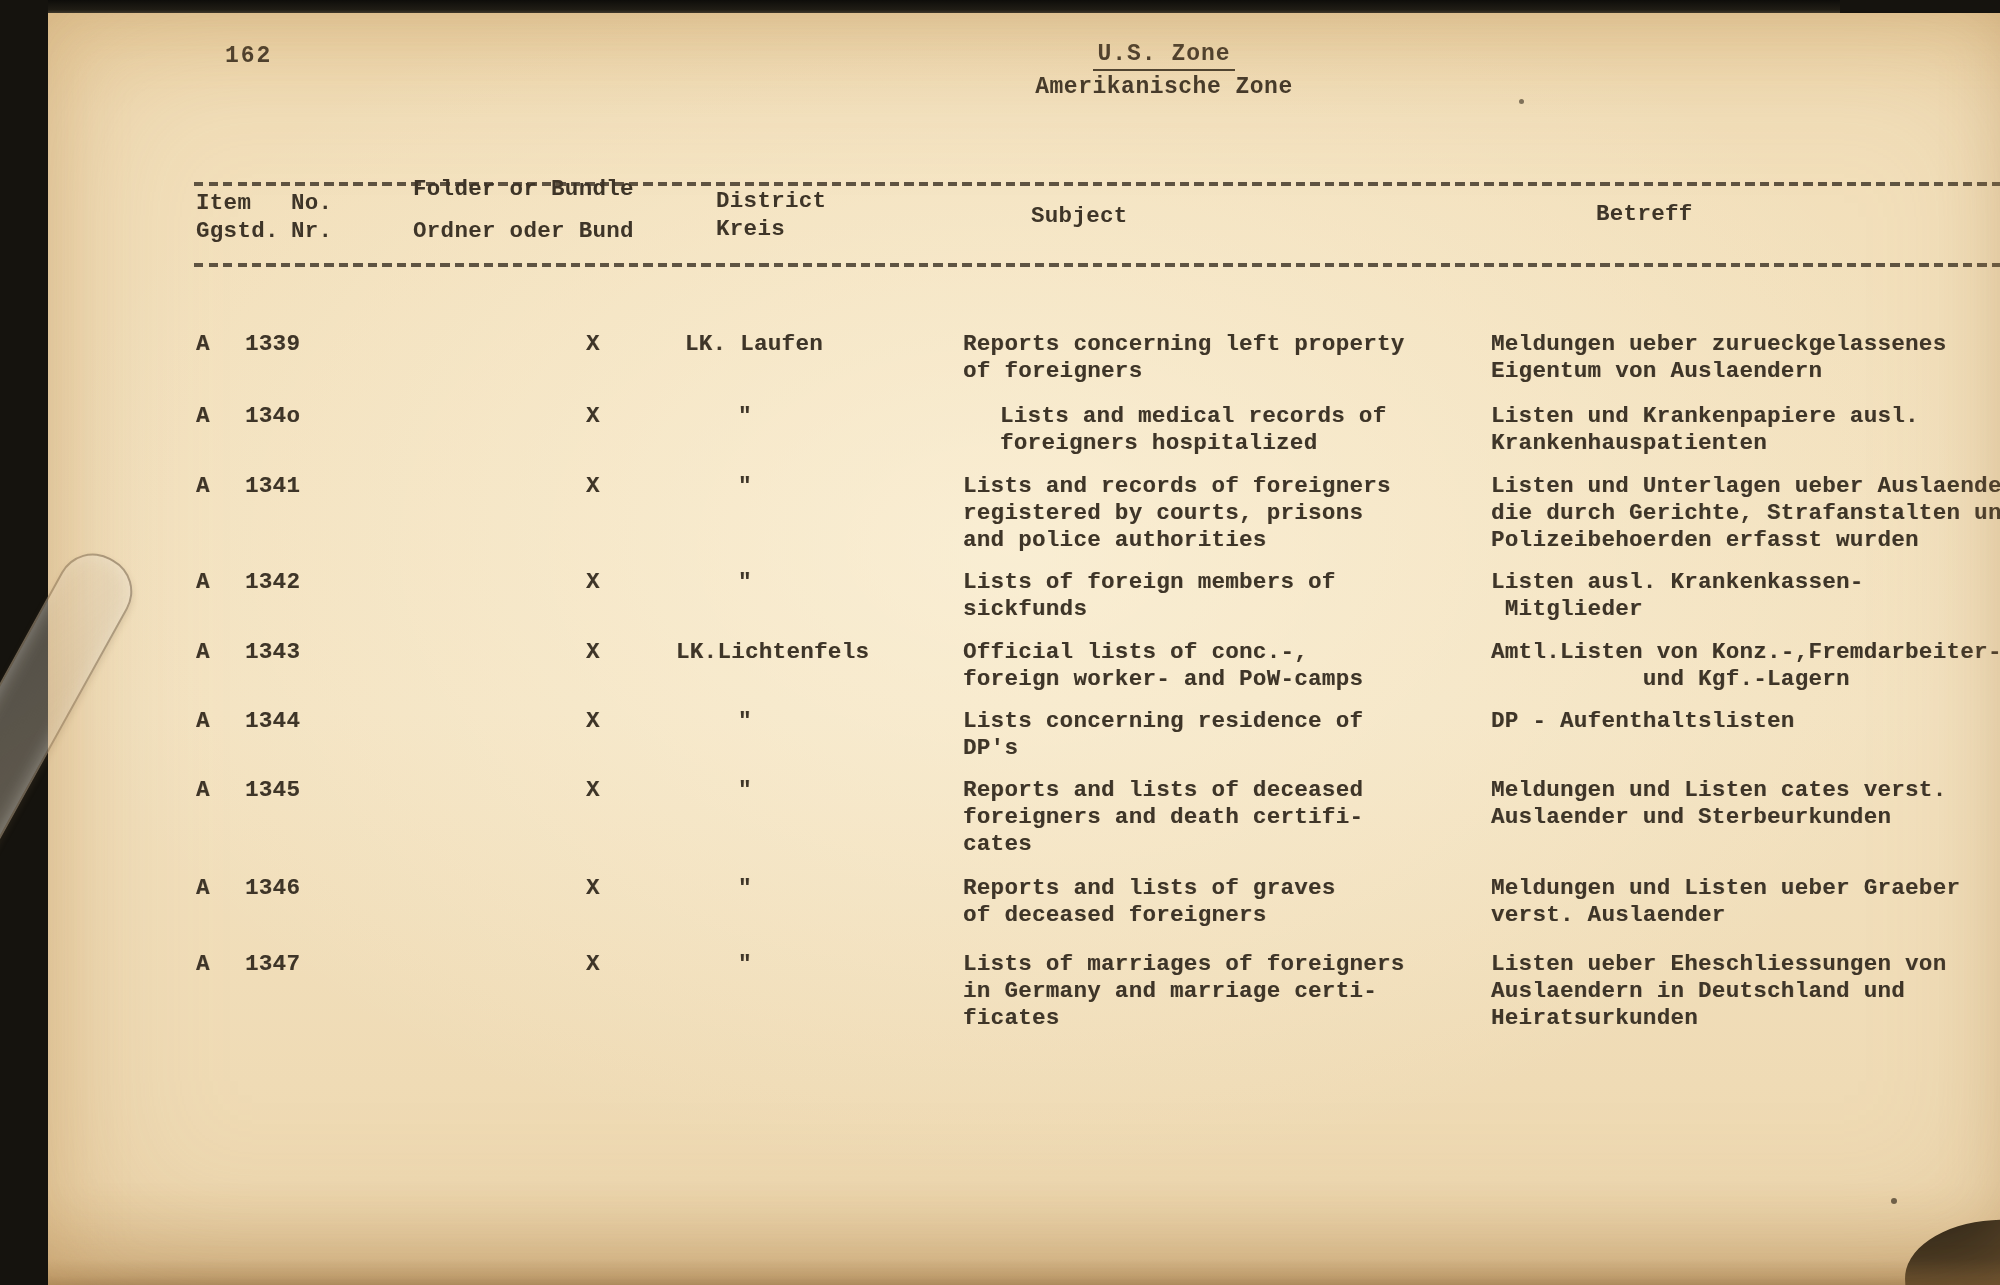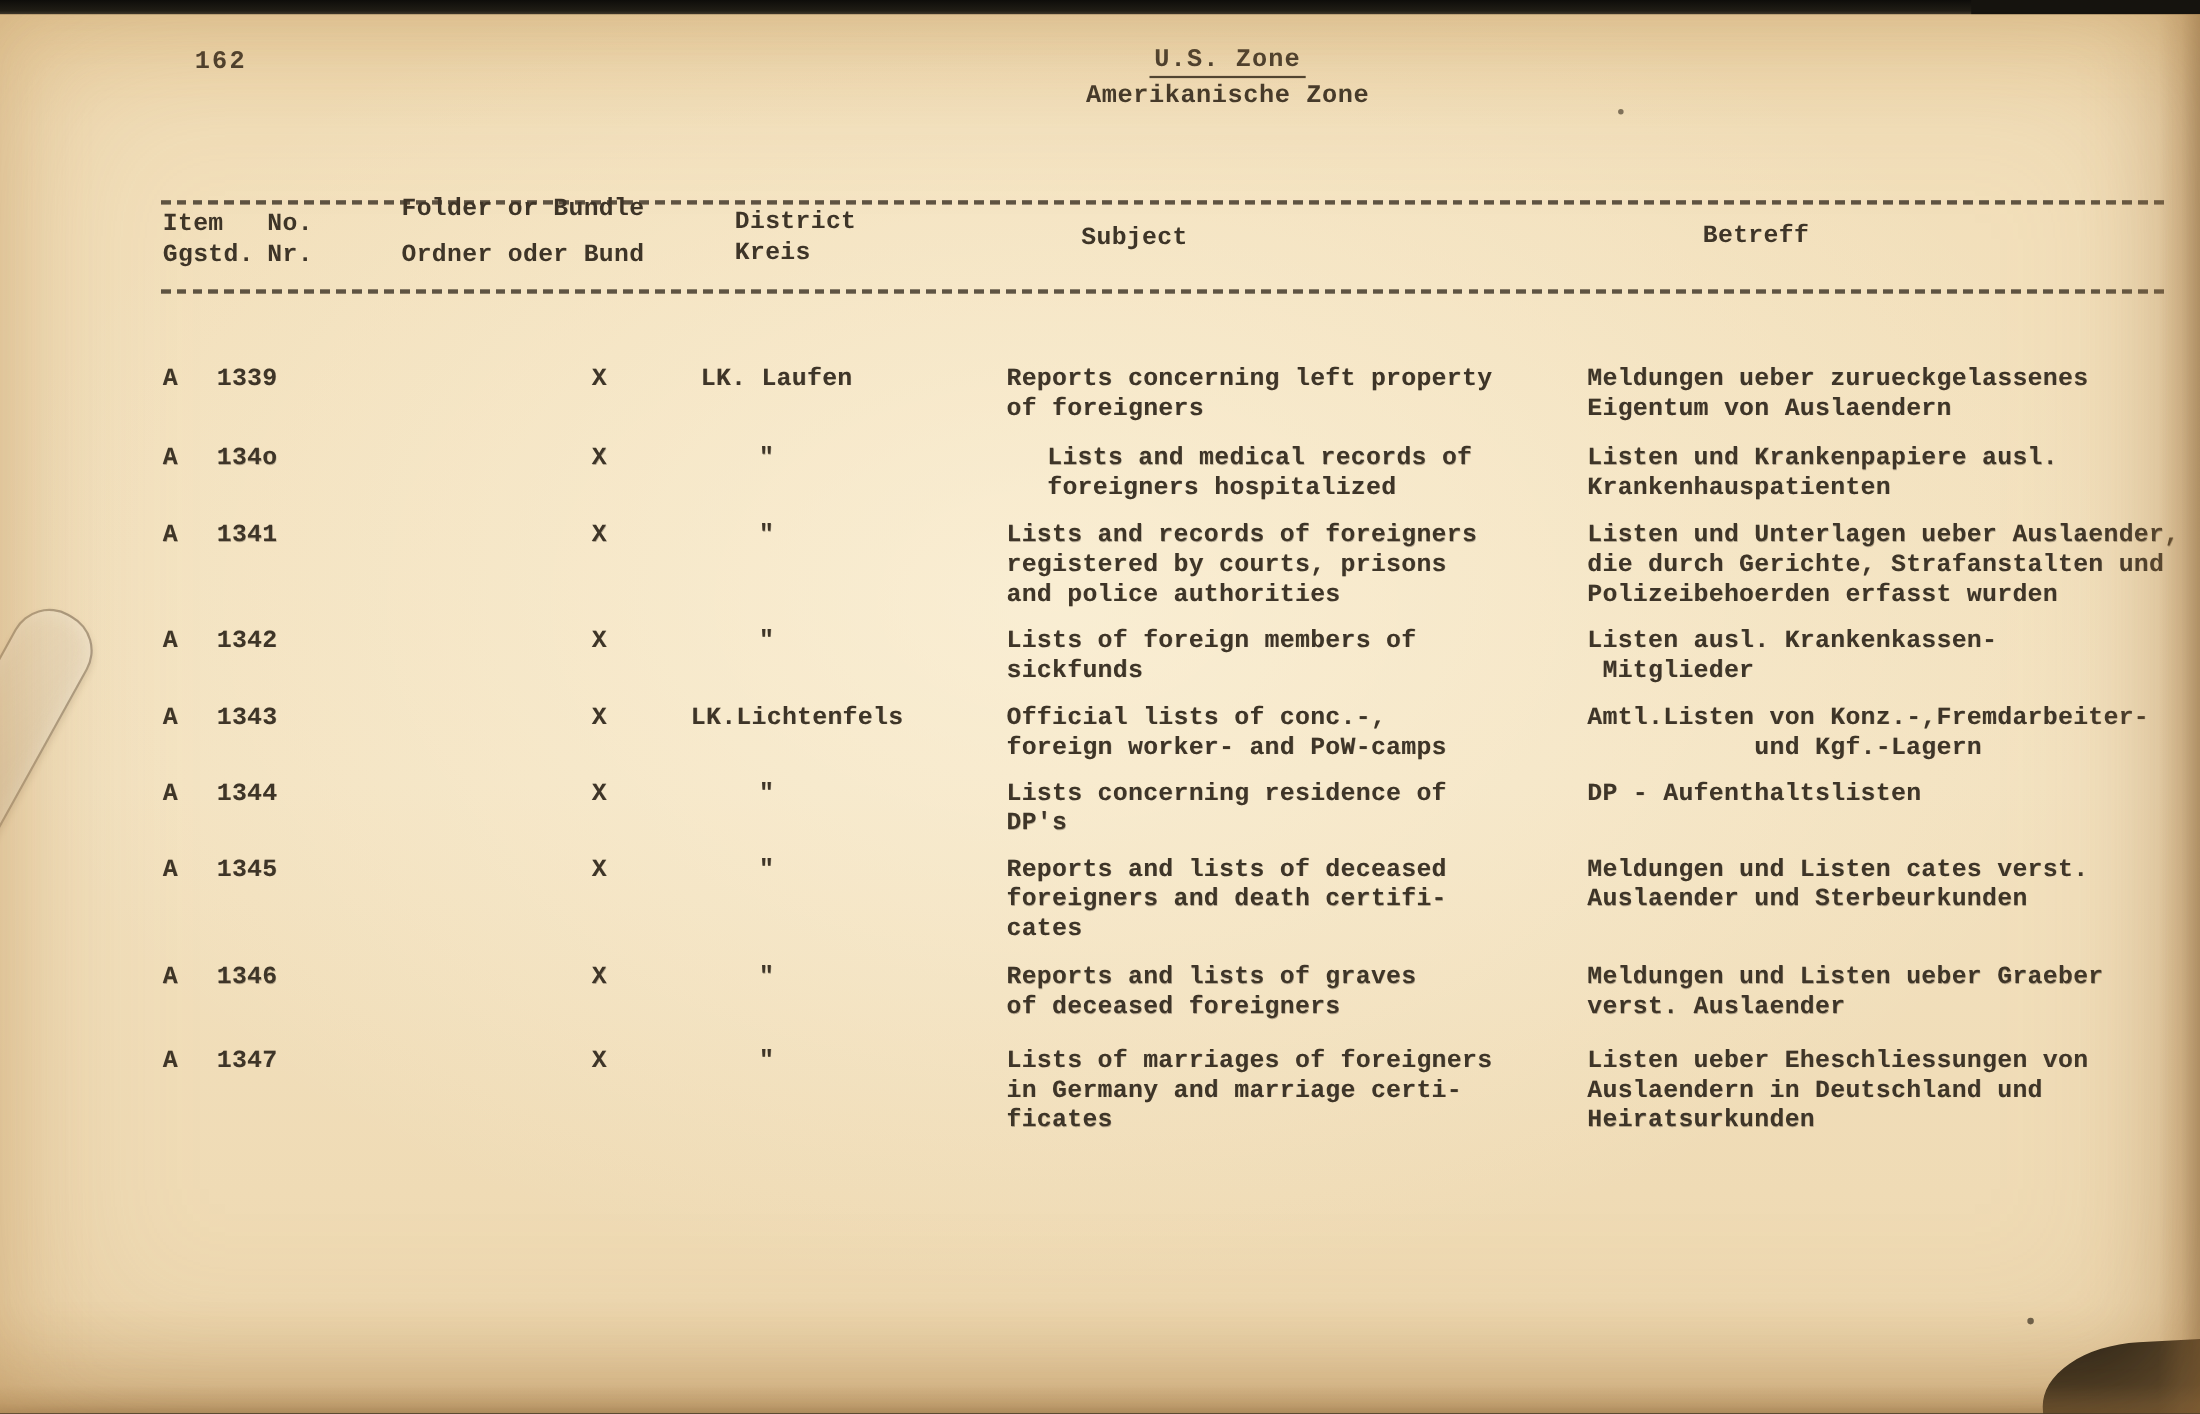--- a/index.html
+++ b/index.html
@@ -4,21 +4,21 @@
 <style>
   html, body {
     margin: 0;
     padding: 0;
     width: 2000px;
     height: 1285px;
     overflow: hidden;
     background: #15130e;
     font-family: "Liberation Mono", "DejaVu Sans Mono", monospace;
   }
-  .scan { position: relative; width: 1792px; height: 1285px; }
+  .scan { position: relative; width: 1792px; height: 1285px; margin-left: 48px; }
 
   .top-bar {
     position: absolute; top: 0; left: 0; width: 100%; height: 14px;
     background: linear-gradient(180deg, #0e0d0a 0%, #201d15 70%, #4a4132 100%);
   }
 
   .paper {
     position: absolute; top: 13px; left: 0; width: 2000px; height: 1272px;
     background:
       radial-gradient(ellipse 1400px 900px at 48% 42%, rgba(255,248,228,0.55), rgba(255,248,228,0) 70%),

